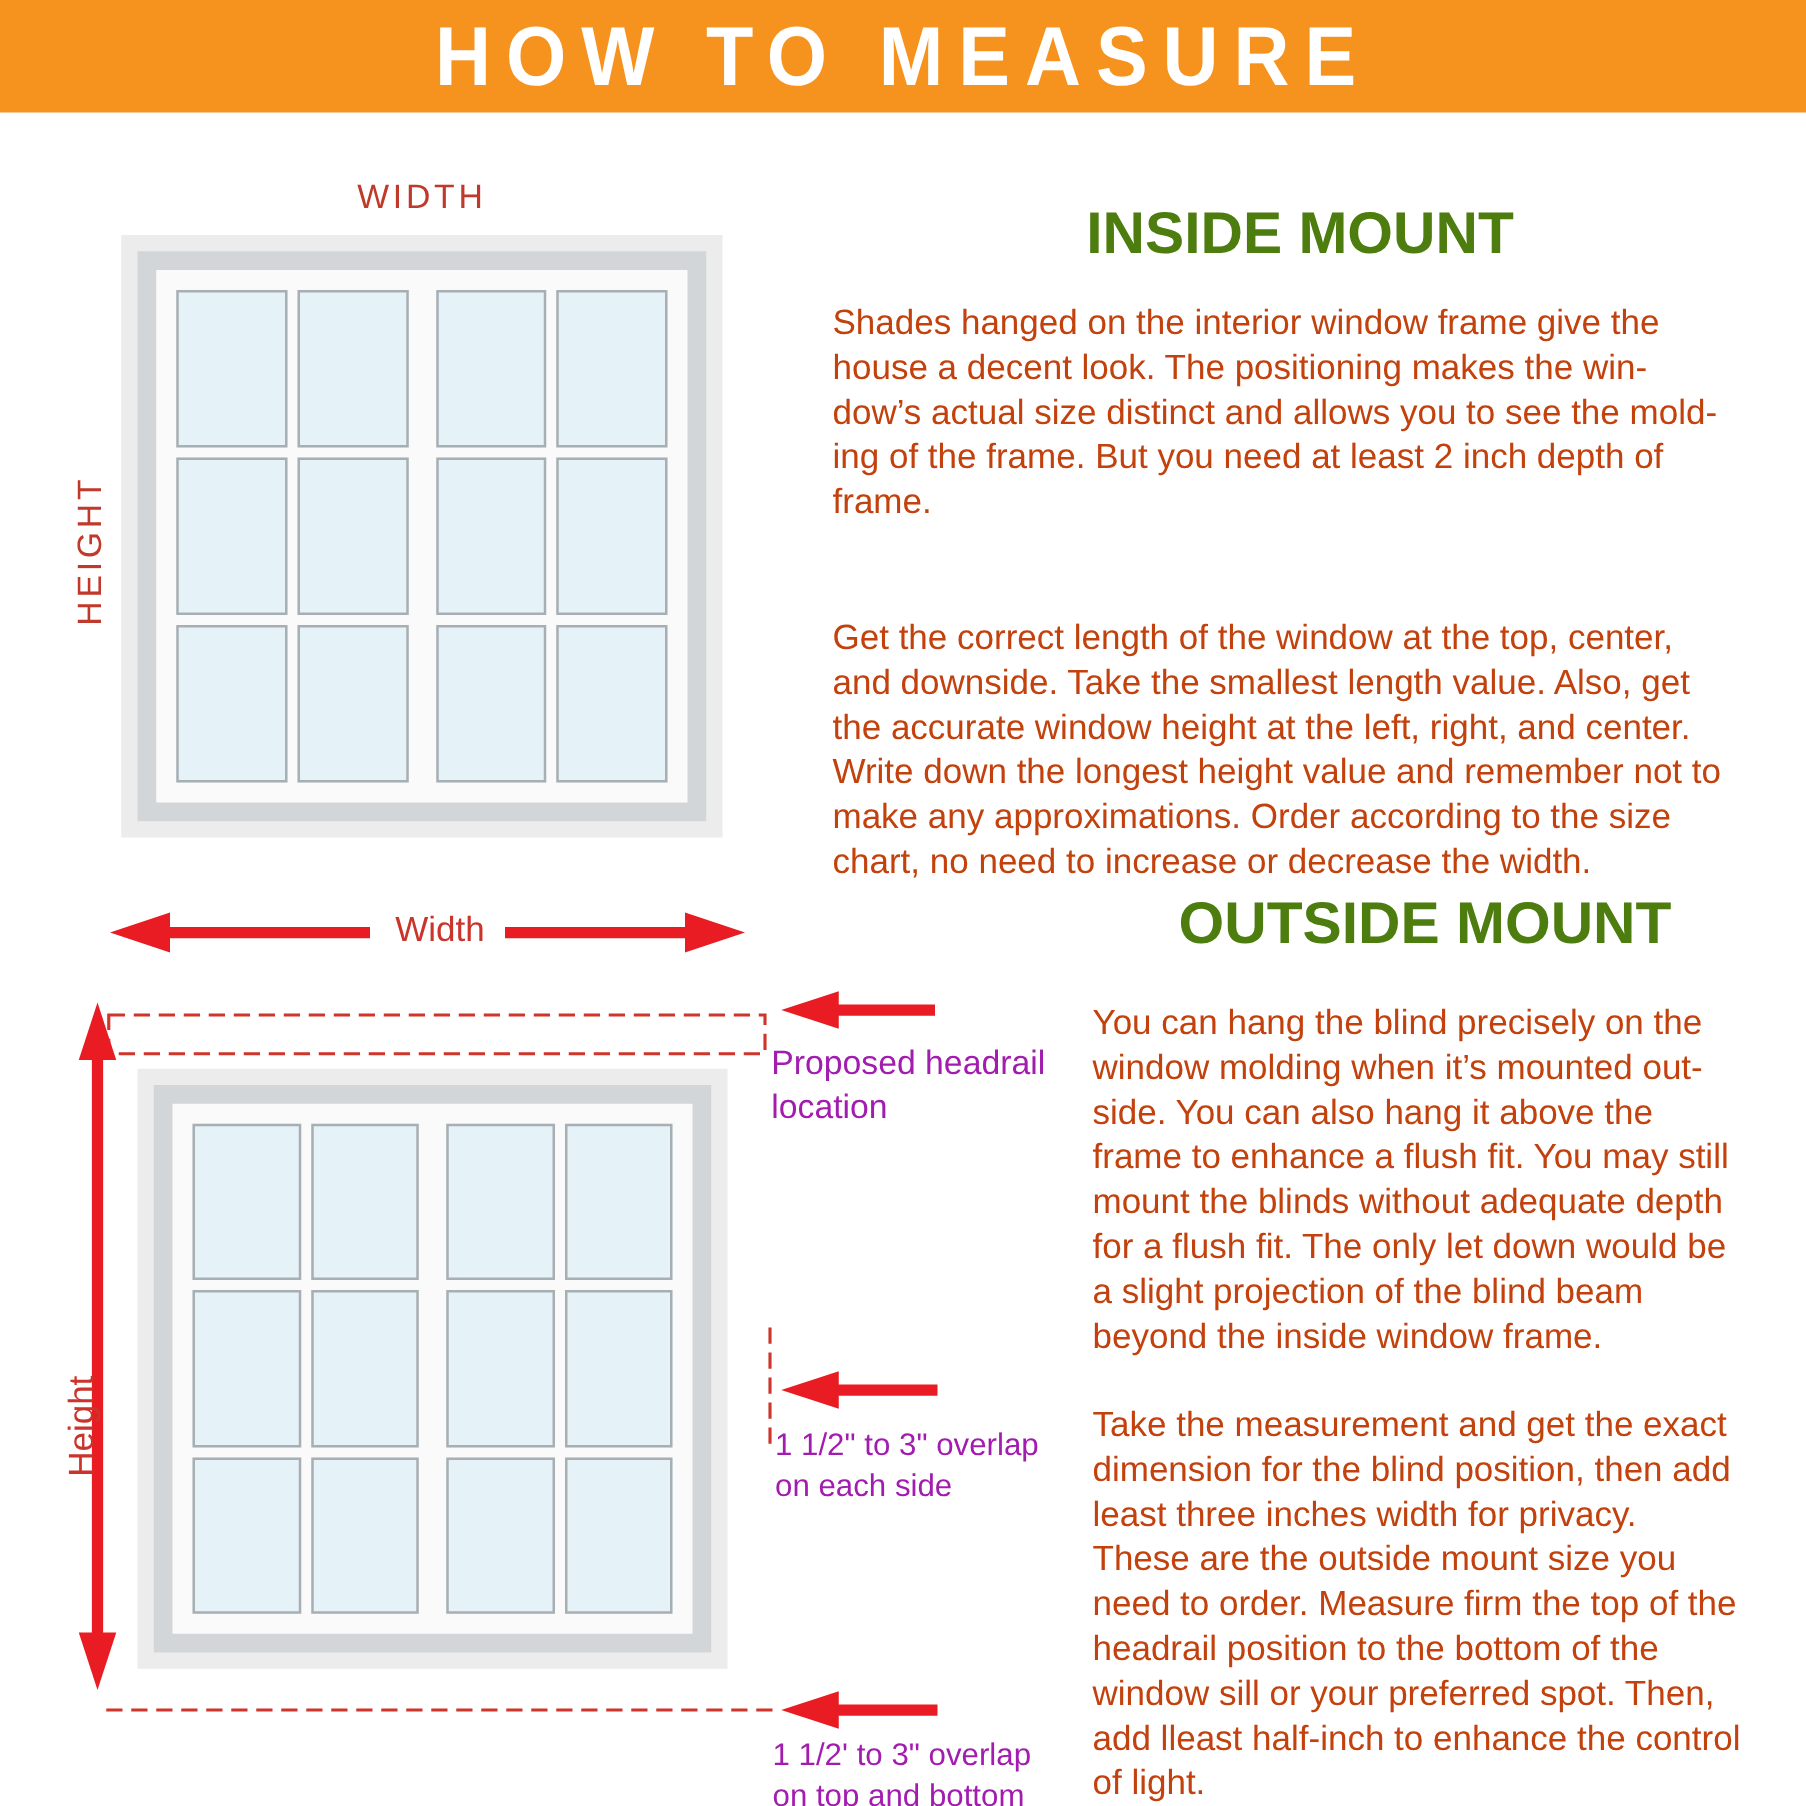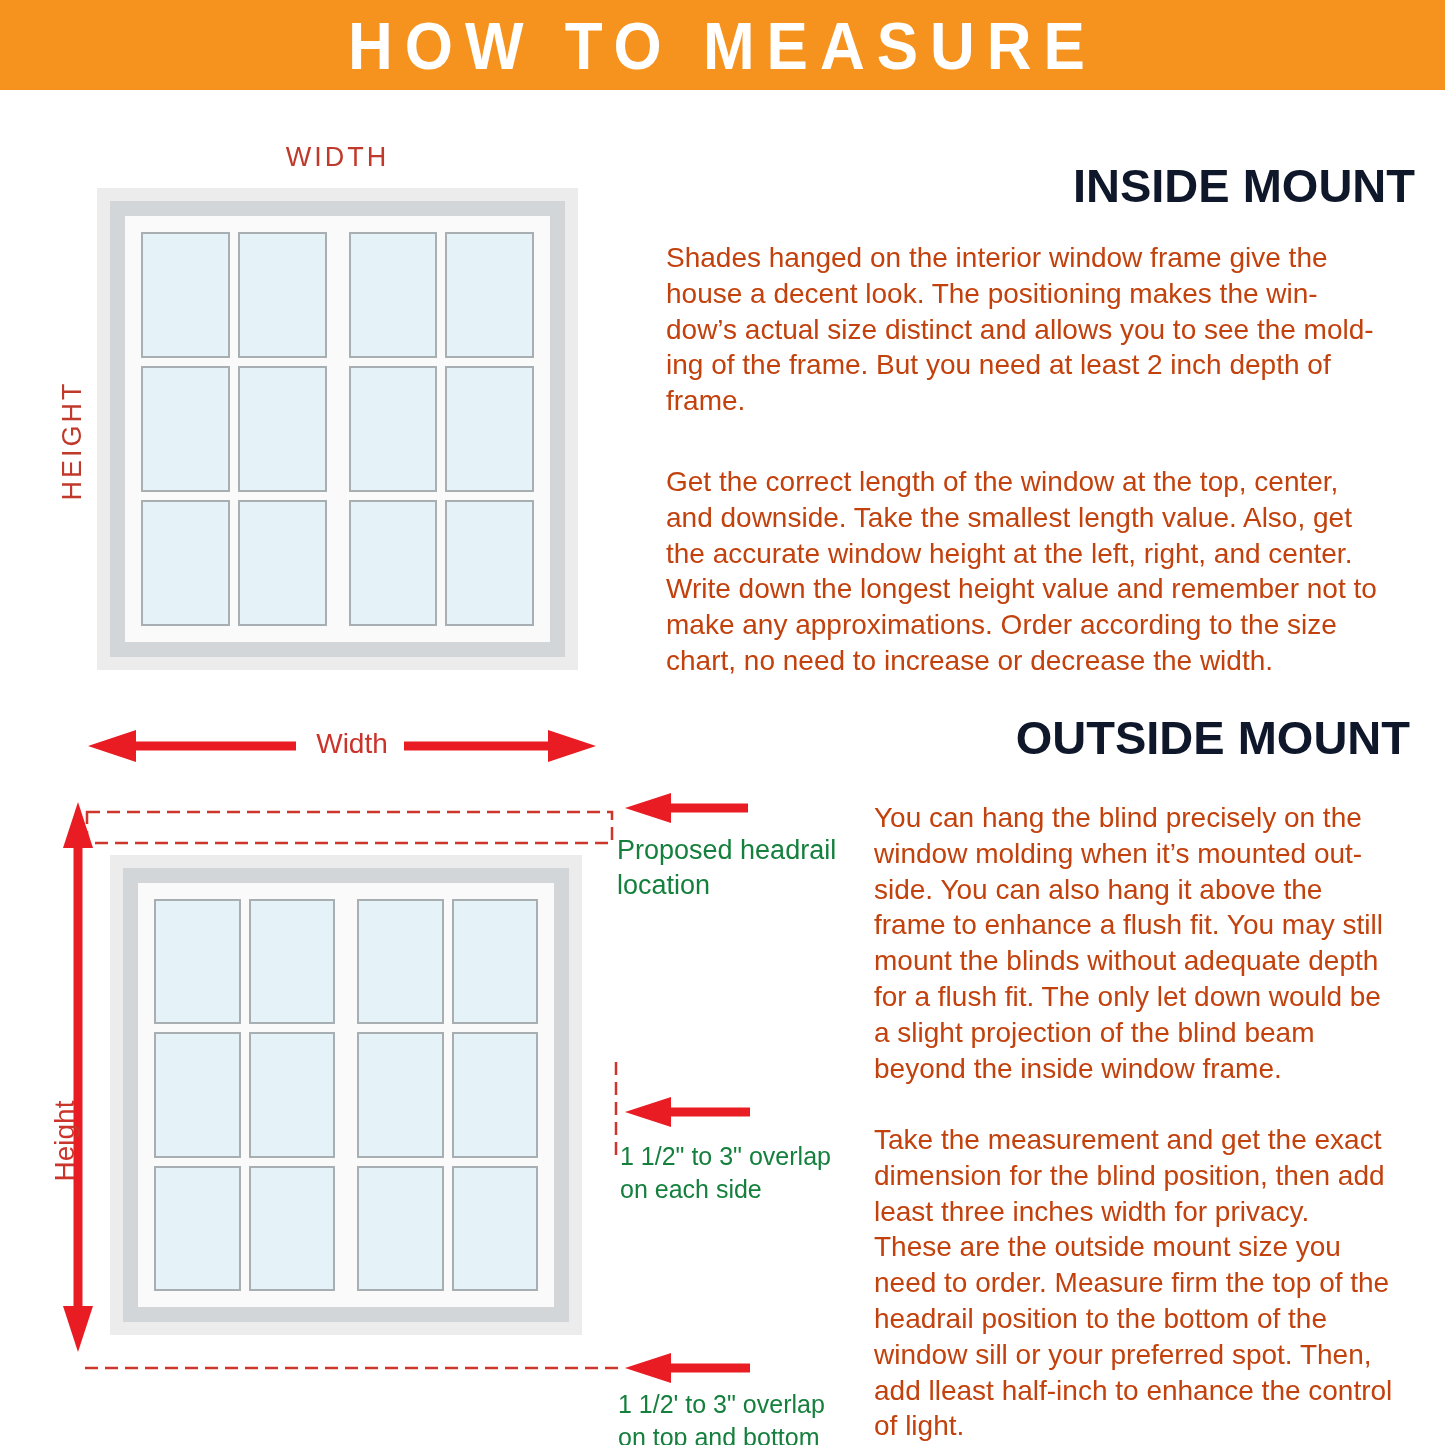--- a/index.html
+++ b/index.html
@@ -24,25 +24,25 @@
     padding:16px;display:flex;gap:22px;
   }
   .sash{flex:1;display:grid;grid-template-columns:1fr 1fr;grid-template-rows:1fr 1fr 1fr;gap:8px;}
   .pane{background:#E5F3F9;border:2px solid #A8AFB3;box-sizing:border-box;}
   
   .lbl{position:absolute;color:#C2342B;}
   .lines{white-space:pre-line;}
   .dim-top{font-size:27px;letter-spacing:3px;color:#C03A2B;text-align:center;}
   .dim-bot{font-size:28px;color:#CB342B;text-align:center;}
   .rot{transform:rotate(-90deg);transform-origin:center;}
-  .small-red{font-size:25px;line-height:1.3;color:#15803d;}
+  .small-red{font-size:25px;line-height:1.3;color:#a21caf;}
   
   .mount-heading{
-    position:absolute;text-align:right;font-weight:700;font-size:47px;
-    color:#0f172a;letter-spacing:0px;
+    position:absolute;text-align:center;font-weight:700;font-size:47px;
+    color:#4d7c0f;letter-spacing:0px;
   }
   .body-text{
     position:absolute;font-size:28px;line-height:35.8px;color:#c2410c;
     white-space:pre-line;
   }
   
   .overlay{position:absolute;left:0;top:0;pointer-events:none;}
   .thin{stroke:#D6251F;stroke-width:2.5;fill:none;}
   .thick{stroke:#E81C22;stroke-width:9;fill:none;}
   .thick-head{fill:#E81C22;stroke:none;}
@@ -169,21 +169,21 @@
 on each side</div>
   <div class="lbl small-red lines" style="left:618px;top:1388px;">1 1/2' to 3" overlap
 on top and bottom</div>
 
   <div class="mount-heading" style="left:665px;top:158px;width:750px;">INSIDE MOUNT</div>
   <div class="body-text" style="left:666px;top:240px;width:760px;">Shades hanged on the interior window frame give the
 house a decent look. The positioning makes the win-
 dow’s actual size distinct and allows you to see the mold-
 ing of the frame. But you need at least 2 inch depth of
 frame.</div>
-  <div class="body-text" style="left:666px;top:464px;width:760px;">Get the correct length of the window at the top, center,
+  <div class="body-text" style="left:666px;top:492px;width:760px;">Get the correct length of the window at the top, center,
 and downside. Take the smallest length value. Also, get
 the accurate window height at the left, right, and center.
 Write down the longest height value and remember not to
 make any approximations. Order according to the size
 chart, no need to increase or decrease the width.</div>
 
   <div class="mount-heading" style="left:870px;top:710px;width:540px;">OUTSIDE MOUNT</div>
   <div class="body-text" style="left:874px;top:1122px;width:548px;">Take the measurement and get the exact
 dimension for the blind position, then add
 least three inches width for privacy.

